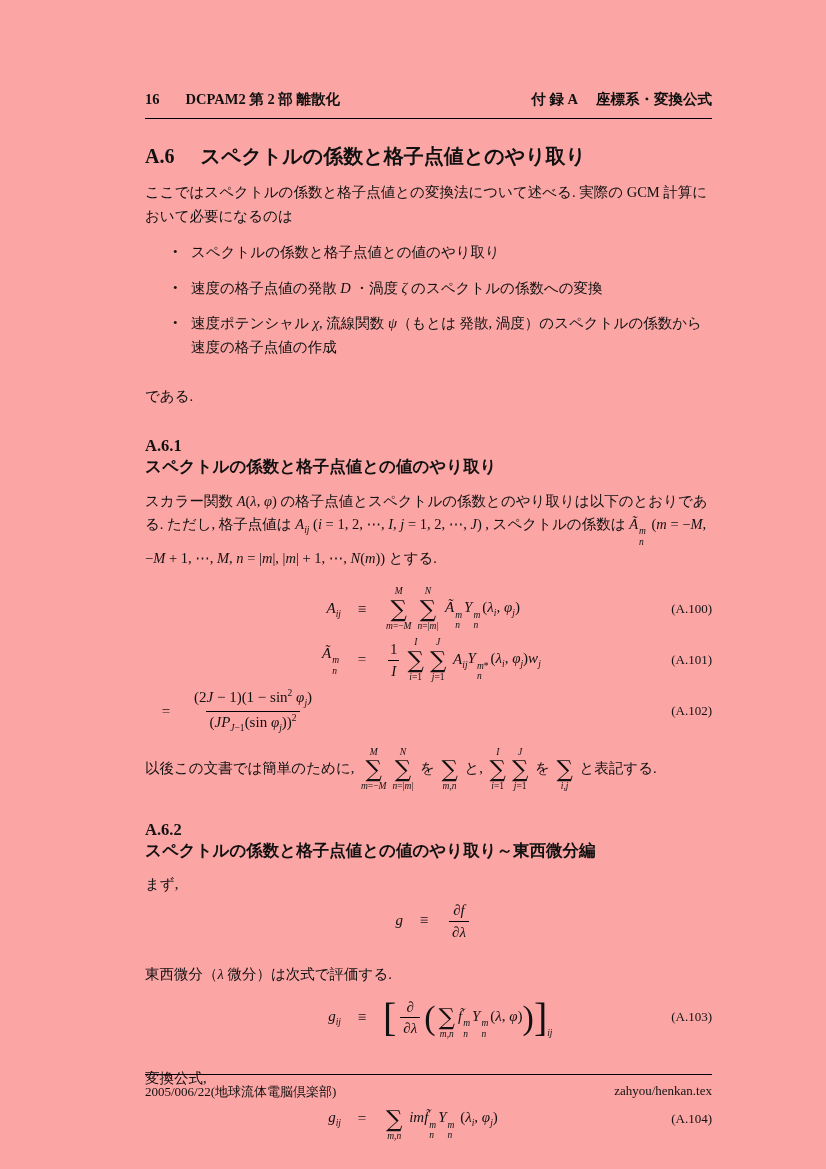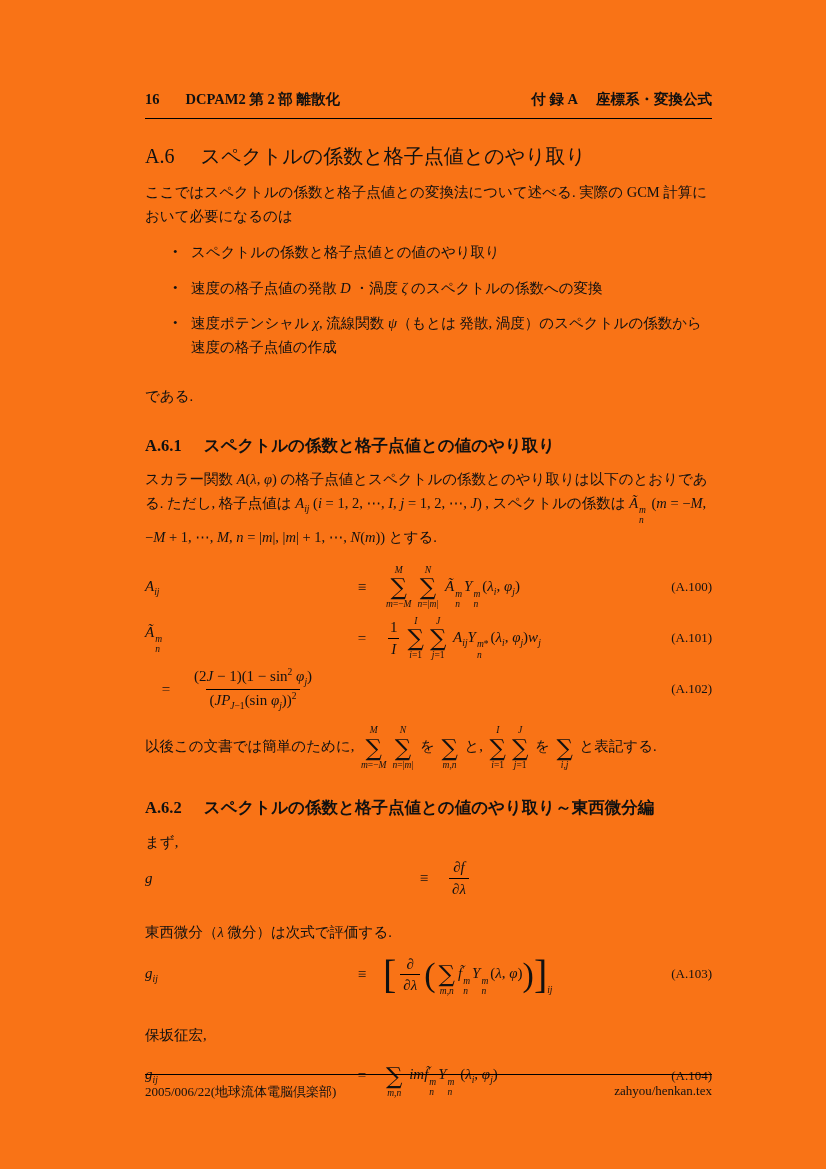--- a/index.html
+++ b/index.html
@@ -1,44 +1,44 @@
 <!DOCTYPE html>
 <html><head>
 <meta charset="utf-8">
 <style>
   html,body{margin:0;padding:0;background:#e8e8e8;}
-  .page{position:relative;width:826px;height:1169px;background:#f97316;overflow:hidden;
+  .page{position:relative;width:826px;height:1169px;background:#fca5a5;overflow:hidden;
         font-family:"Liberation Serif","DejaVu Serif",serif;color:#111;}
   .content{position:absolute;left:145px;top:88px;width:567px;font-size:14.5px;line-height:1.62;}
 
   
   .header{display:flex;justify-content:space-between;align-items:baseline;
           font-weight:bold;font-size:14.5px;border-bottom:1px solid #000;padding-bottom:7px;}
   .header .gap{display:inline-block;width:26px;}
   .header .gap2{display:inline-block;width:18px;}
 
   
-  .h1{font-size:20px;font-weight:normal;margin-top:24px;line-height:1.3;display:flex;}
+  .h1{font-size:20px;font-weight:bold;margin-top:24px;line-height:1.3;display:flex;}
   .h1 .num{margin-right:26px;}
-  .h2{font-size:16.5px;font-weight:bold;margin-top:26px;line-height:1.3;display:flex;}
+  .h2{font-size:16.5px;font-weight:bold;margin-top:26px;line-height:1.3;display:flex;flex-direction:column;}
   .h2 .num{margin-right:22px;}
 
   .para{margin-top:12px;}
   .tight{margin-top:26px;}
 
   
   .bullets{margin-top:13px;margin-left:28px;}
   .bullet{display:flex;margin-bottom:12px;line-height:1.62;}
   .bullet .marker{width:18px;font-size:13px;}
   .bullet .btext{flex:1;}
 
   
   .eqs{margin-top:16px;}
   .eqrow{display:flex;align-items:center;font-size:15px;line-height:1.3;margin:5px 0;}
-  .eq-lhs{width:196px;text-align:left;}
+  .eq-lhs{width:196px;text-align:right;}
   .eq-rel{width:42px;text-align:center;}
   .eq-rhs{flex:1;text-align:left;}
   .eq-label{width:70px;text-align:right;font-size:13px;}
   .eqrow.center .eq-lhs{width:258px;}
 
   
   i{font-family:"Liberation Serif","DejaVu Serif",serif;}
   sub,sup{font-size:9.5px;}
   .sum{display:inline-flex;flex-direction:column;align-items:center;vertical-align:middle;
        margin:0 3px;text-align:center;}
@@ -222,21 +222,21 @@
           </span><i>f̃</i><span class="st">
             <span><i>m</i></span>
             <span><i>n</i></span>
           </span><i>Y</i><span class="st">
             <span><i>m</i></span>
             <span><i>n</i></span>
           </span>(<i>λ</i>, <i>φ</i>)<span class="bigpar">)</span><span class="bigbr">]</span><span class="postsub">ij</span></span>
       <span class="eq-label">(A.103)</span>
     </div>
 
-    <div class="tight">保坂征宏,</div>
+    <div class="tight">変換公式,</div>
 
     <div class="eqrow" style="margin-top:6px;">
       <span class="eq-lhs"><i>g<sub>ij</sub></i></span>
       <span class="eq-rel">=</span>
       <span class="eq-rhs"><span class="sum">
             <span class="lim">&nbsp;</span>
             <span class="sg">∑</span>
             <span class="lim"><i>m</i>,<i>n</i></span>
           </span> <i>im</i><i>f̃</i><span class="st">
             <span><i>m</i></span>

